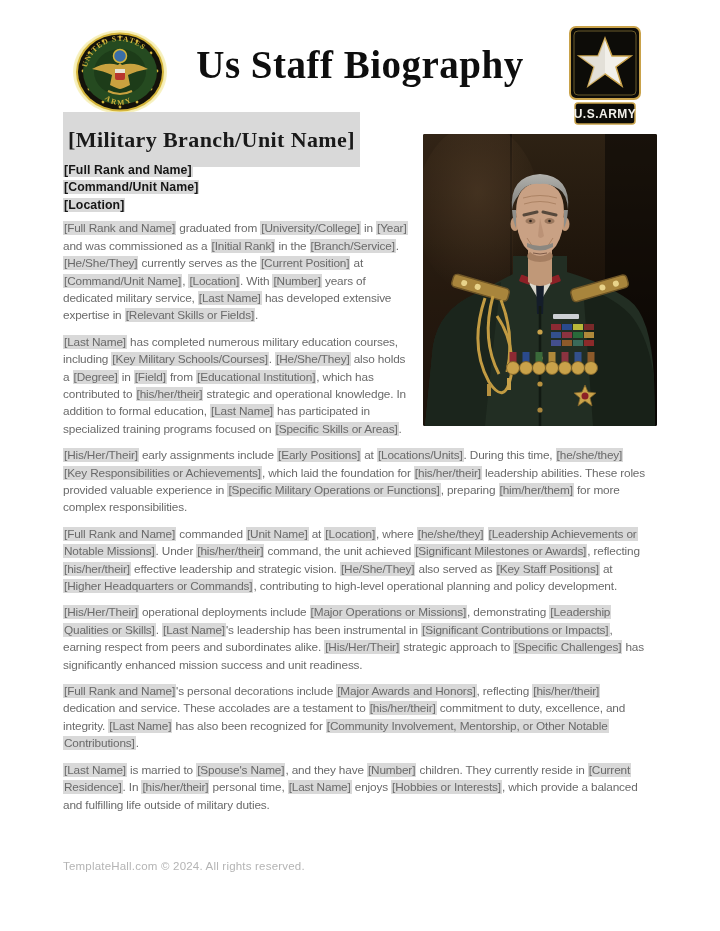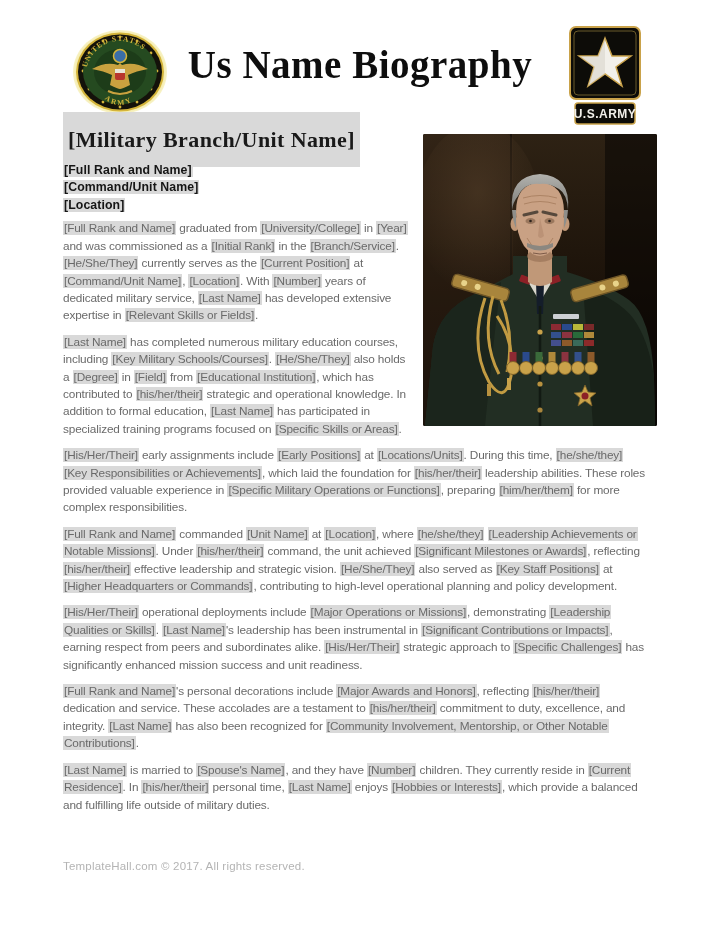--- a/index.html
+++ b/index.html
@@ -87,21 +87,21 @@
     </text>
     <g>
       <circle cx="48" cy="27" r="6.5" fill="#3a6ea8" stroke="#d4b43a" stroke-width="1.5"></circle>
       <path d="M20 40 Q34 32 46 36 L48 34 L50 36 Q62 32 76 40 Q64 42 56 46 L58 56 Q50 60 48 60 Q46 60 38 56 L40 46 Q32 42 20 40 Z" fill="#c9a23f"></path>
       <rect x="43" y="40" width="10" height="11" rx="2" fill="#b8352e"></rect>
       <rect x="43" y="40" width="10" height="4" fill="#e8e4d8"></rect>
       <path d="M36 62 Q48 68 60 62" stroke="#c9a23f" stroke-width="2" fill="none"></path>
     </g>
   </svg>
 
-  <div class="page-title">Us Name Biography</div>
+  <div class="page-title">Us Staff Biography</div>
 
   <svg class="star-logo" viewBox="0 0 72 101">
     <rect x="1" y="1" width="70" height="72" rx="6" fill="#0d0c08" stroke="#c9a24a" stroke-width="2"></rect>
     <rect x="5" y="5" width="62" height="64" rx="4" fill="none" stroke="#6b5a2a" stroke-width="1"></rect>
     <g>
       <path d="M36 12 L43 30 L62 30 L47 41 L53 60 L36 48 L19 60 L25 41 L10 30 L29 30 Z" fill="#f2f0ea" stroke="#c9a24a" stroke-width="1.5"></path>
       <path d="M36 12 L36 48 L19 60 L25 41 L10 30 L29 30 Z" fill="#d8d5cc" opacity=".6"></path>
     </g>
     <rect x="6" y="77" width="60" height="21" rx="3" fill="#0d0c08" stroke="#c9a24a" stroke-width="1.5"></rect>
     <text x="36" y="92" text-anchor="middle" font-family="Liberation Sans,sans-serif" font-size="12" font-weight="700" fill="#f2f0ea" letter-spacing=".5">U.S.ARMY</text>
@@ -242,15 +242,15 @@
 
     <p class="body-p"><span class="hl">[Full Rank and Name]</span><span> graduated from </span><span class="hl">[University/College]</span><span> in </span><span class="hl">[Year]</span><span> and was commissioned as a </span><span class="hl">[Initial Rank]</span><span> in the </span><span class="hl">[Branch/Service]</span><span>. </span><span class="hl">[He/She/They]</span><span> currently serves as the </span><span class="hl">[Current Position]</span><span> at </span><span class="hl">[Command/Unit Name]</span><span>, </span><span class="hl">[Location]</span><span>. With </span><span class="hl">[Number]</span><span> years of dedicated military service, </span><span class="hl">[Last Name]</span><span> has developed extensive expertise in </span><span class="hl">[Relevant Skills or Fields]</span><span>.</span></p>
     <p class="body-p"><span class="hl">[Last Name]</span><span> has completed numerous military education courses, including </span><span class="hl">[Key Military Schools/Courses]</span><span>. </span><span class="hl">[He/She/They]</span><span> also holds a </span><span class="hl">[Degree]</span><span> in </span><span class="hl">[Field]</span><span> from </span><span class="hl">[Educational Institution]</span><span>, which has contributed to </span><span class="hl">[his/her/their]</span><span> strategic and operational knowledge. In addition to formal education, </span><span class="hl">[Last Name]</span><span> has participated in specialized training programs focused on </span><span class="hl">[Specific Skills or Areas]</span><span>.</span></p>
     <p class="body-p"><span class="hl">[His/Her/Their]</span><span> early assignments include </span><span class="hl">[Early Positions]</span><span> at </span><span class="hl">[Locations/Units]</span><span>. During this time, </span><span class="hl">[he/she/they]</span><span> </span><span class="hl">[Key Responsibilities or Achievements]</span><span>, which laid the foundation for </span><span class="hl">[his/her/their]</span><span> leadership abilities. These roles provided valuable experience in </span><span class="hl">[Specific Military Operations or Functions]</span><span>, preparing </span><span class="hl">[him/her/them]</span><span> for more complex responsibilities.</span></p>
     <p class="body-p"><span class="hl">[Full Rank and Name]</span><span> commanded </span><span class="hl">[Unit Name]</span><span> at </span><span class="hl">[Location]</span><span>, where </span><span class="hl">[he/she/they]</span><span> </span><span class="hl">[Leadership Achievements or Notable Missions]</span><span>. Under </span><span class="hl">[his/her/their]</span><span> command, the unit achieved </span><span class="hl">[Significant Milestones or Awards]</span><span>, reflecting </span><span class="hl">[his/her/their]</span><span> effective leadership and strategic vision. </span><span class="hl">[He/She/They]</span><span> also served as </span><span class="hl">[Key Staff Positions]</span><span> at </span><span class="hl">[Higher Headquarters or Commands]</span><span>, contributing to high-level operational planning and policy development.</span></p>
     <p class="body-p"><span class="hl">[His/Her/Their]</span><span> operational deployments include </span><span class="hl">[Major Operations or Missions]</span><span>, demonstrating </span><span class="hl">[Leadership Qualities or Skills]</span><span>. </span><span class="hl">[Last Name]</span><span>'s leadership has been instrumental in </span><span class="hl">[Significant Contributions or Impacts]</span><span>, earning respect from peers and subordinates alike. </span><span class="hl">[His/Her/Their]</span><span> strategic approach to </span><span class="hl">[Specific Challenges]</span><span> has significantly enhanced mission success and unit readiness.</span></p>
     <p class="body-p"><span class="hl">[Full Rank and Name]</span><span>'s personal decorations include </span><span class="hl">[Major Awards and Honors]</span><span>, reflecting </span><span class="hl">[his/her/their]</span><span> dedication and service. These accolades are a testament to </span><span class="hl">[his/her/their]</span><span> commitment to duty, excellence, and integrity. </span><span class="hl">[Last Name]</span><span> has also been recognized for </span><span class="hl">[Community Involvement, Mentorship, or Other Notable Contributions]</span><span>.</span></p>
     <p class="body-p"><span class="hl">[Last Name]</span><span> is married to </span><span class="hl">[Spouse's Name]</span><span>, and they have </span><span class="hl">[Number]</span><span> children. They currently reside in </span><span class="hl">[Current Residence]</span><span>. In </span><span class="hl">[his/her/their]</span><span> personal time, </span><span class="hl">[Last Name]</span><span> enjoys </span><span class="hl">[Hobbies or Interests]</span><span>, which provide a balanced and fulfilling life outside of military duties.</span></p>
   </div>
 
-  <div class="footer"><span>TemplateHall.com © 2017. All rights reserved.</span></div>
+  <div class="footer"><span>TemplateHall.com © 2024. All rights reserved.</span></div>
 
 </div>
 
 </body></html>

